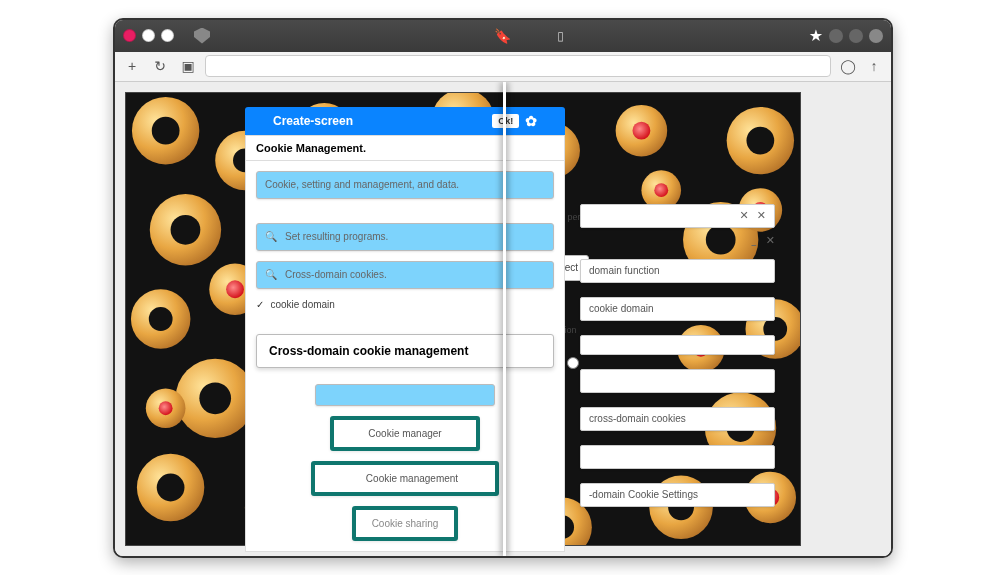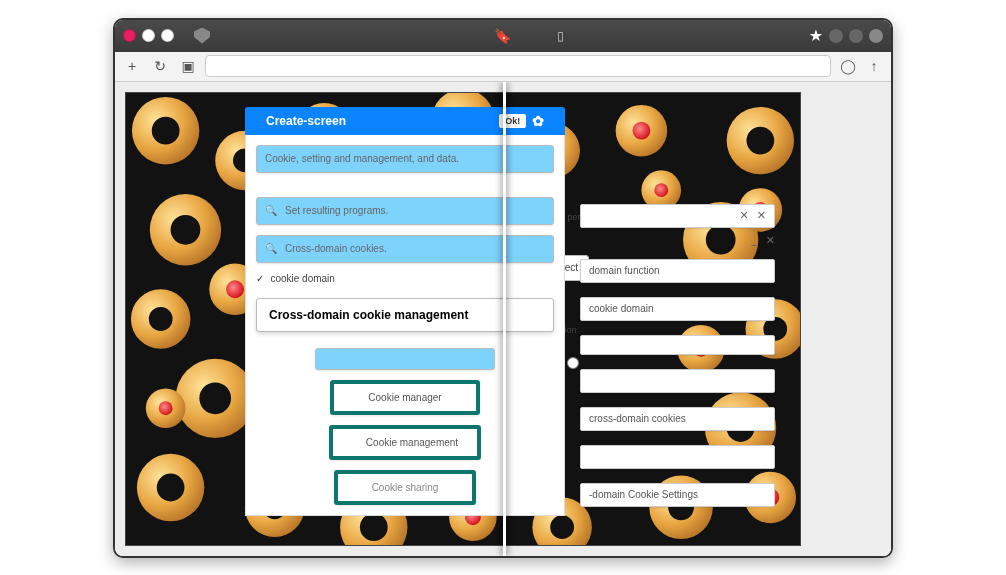--- a/index.html
+++ b/index.html
@@ -77,21 +77,21 @@
     z-index: 20;
   }
   .dialog {
     position: absolute;
     top: 25px; left: 130px; width: 320px;
     z-index: 5;
   }
   .dlg-header {
     height: 28px; background: #0a84ff;
     color: #fff; font-size: 12px;
-    display: flex; align-items: center; padding: 0 21px;
+    display: flex; align-items: center; padding: 0 28px;
     border-radius: 3px 3px 0 0;
     font-weight: bold;
   }
   .dlg-header .dlg-close {
     margin-left: auto; display: flex; gap: 6px; align-items: center;
   }
   .dlg-ok { background: #fff; color: #333; font-size: 9px; padding: 2px 6px; border-radius: 2px; }
   .dlg-gear { color: #fff; font-size: 14px; }
   .dlg-sub { background: #fff; padding: 6px 10px; font-size: 11px; font-weight: bold; border: 1px solid #ddd; }
   .dlg-body { background: #fff; padding: 10px; border: 1px solid #ddd; border-top: none; display: flex; flex-direction: column; gap: 10px;}
@@ -110,21 +110,21 @@
     padding: 5px 10px; font-size: 10px; color: #444; height: 26px;
     display: flex; align-items: center;
   }
   .mini-close { font-size: 11px; color: #666; }
 
   .under-label { font-size: 10px; color: #444; }
   .section-head {
     background: #fff; border: 1px solid #bbb; border-radius: 3px;
     padding: 9px 12px; font-size: 12px; font-weight: bold;
     box-shadow: 0 2px 4px rgba(0,0,0,0.15);
-    margin-top: 4px;
+    margin-top: 14px;
   }
   .block-btn {
     background: #fff; border: 4px solid #0f766e; border-radius: 3px;
     padding: 8px 14px; font-size: 10px; color: #555;
     text-align: center;
     box-shadow: 0 1px 3px rgba(0,0,0,0.1);
     width: 150px;
   }
   .right-panel {
     position: absolute; right: 0; top: 0; bottom: 0;
@@ -303,20 +303,21 @@
     <div class="split-edge"></div>
 
     <div class="dialog">
       <div class="dlg-header">
         <span>Create-screen</span>
         <div class="dlg-close">
           <span class="dlg-ok">Ok!</span>
           <span class="dlg-gear">✿</span>
         </div>
       </div>
+      <div class="dlg-sub">Cookie Management.</div>
       <div class="dlg-body">
         <div class="field">
           <span>Cookie, setting and management, and data.</span>
         </div>
         <div style="height:4px"></div>
         <div class="field">
           <span class="field-icon">🔍</span>
           <span>Set resulting programs.</span>
         </div>
         <div class="field">
@@ -325,22 +326,22 @@
         </div>
         <div style="display:flex; gap:6px; align-items:center;">
           <span style="font-size:10px; color:#333;">✓</span>
           <span class="under-label">cookie domain</span>
         </div>
         <div class="section-head">Cross-domain cookie management</div>
 
         <div style="display:flex; flex-direction:column; gap:10px; align-items:center; margin-top:6px;">
           <div class="field" style="width:180px; height:22px;"></div>
           <div class="block-btn">Cookie manager</div>
-          <div class="block-btn" style="width:152px;padding-left:28px;">Cookie management</div>
-          <div class="block-btn" style="width:142px; color:#888;">Cookie sharing</div>
+          <div class="block-btn" style="width:188px;padding-left:28px;">Cookie management</div>
+          <div class="block-btn" style="width:106px; color:#888;">Cookie sharing</div>
         </div>
       </div>
     </div>
 
     <div class="row-side" style="top:130px; left:350px;">
       <span class="tiny-label">✕</span>
       <span class="tiny-label">Cross-domain cookie permissions</span>
     </div>
     <div class="row-side" style="top:173px; left:360px;">
       <span style="font-size:18px; color:#333;">❯</span>

